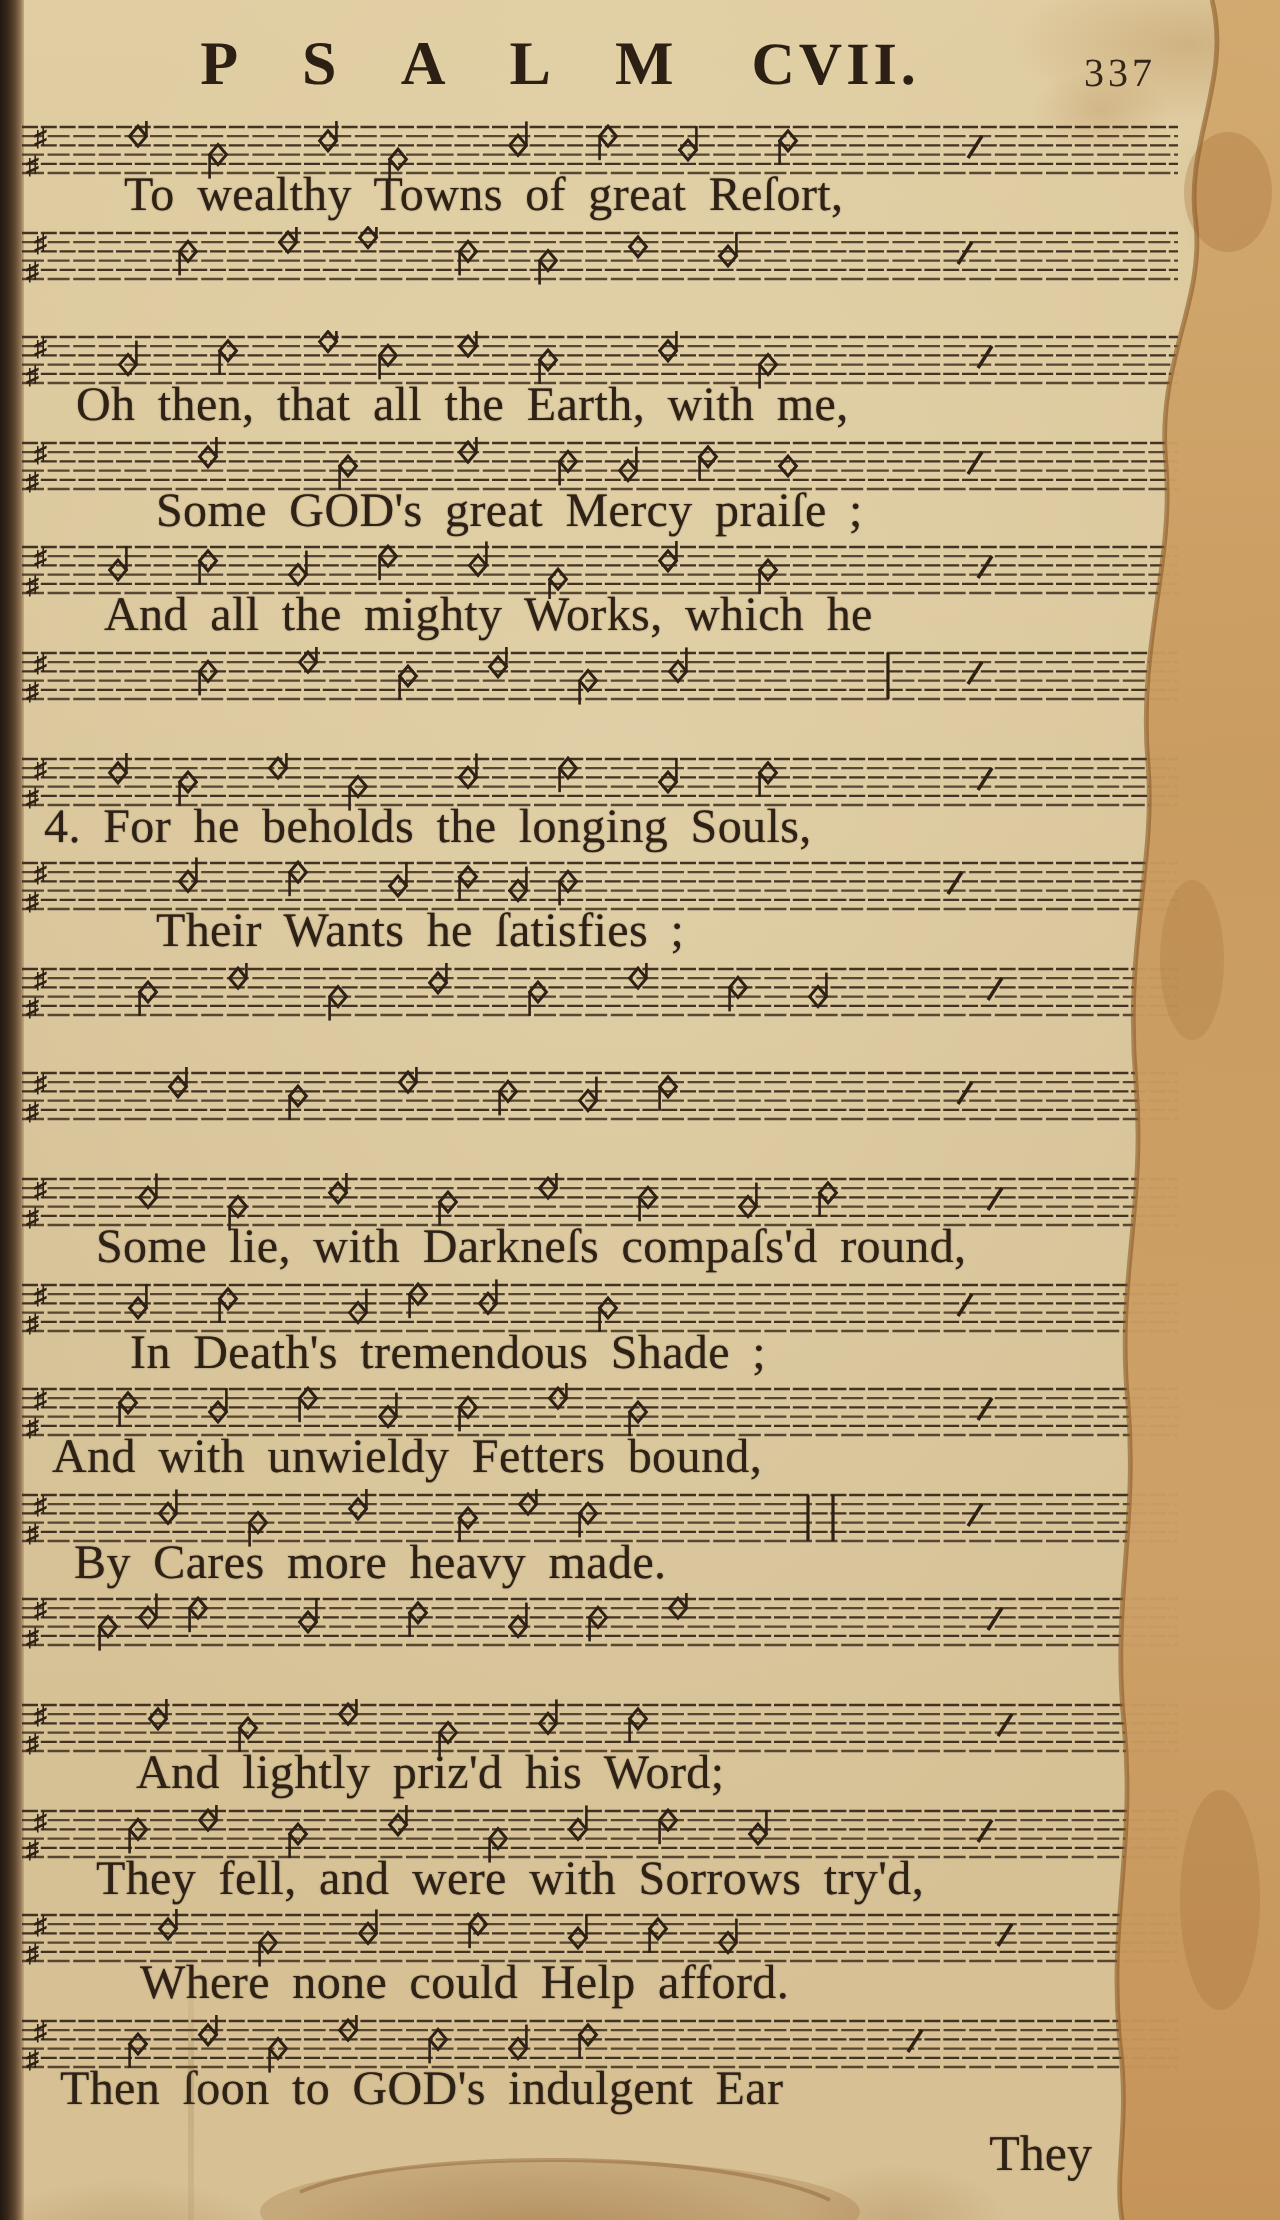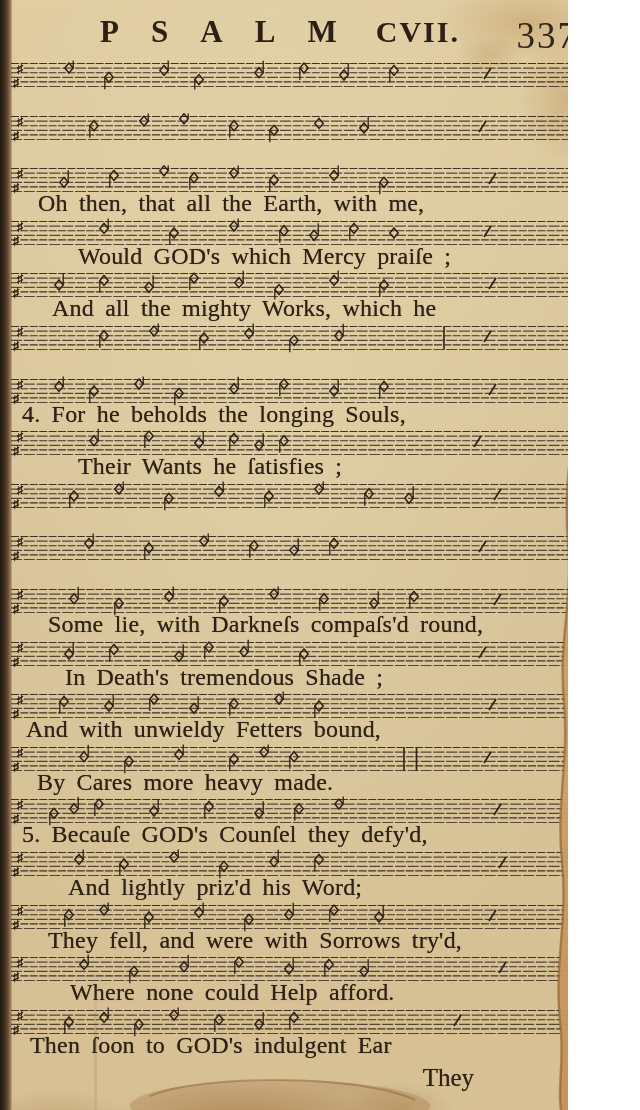--- a/index.html
+++ b/index.html
@@ -1,36 +1,36 @@
 <!DOCTYPE html>
 <html><head>
 <meta charset="utf-8">
 <style>
   html,body{margin:0;padding:0;}
   body{width:640px;height:1110px;font-family:"Liberation Serif","DejaVu Serif",serif;}
-  .page{position:relative;width:568px;height:1110px;overflow:hidden;
+  .page{position:relative;width:640px;height:1110px;overflow:hidden;
     background-color:#d8c59b;
     background-image:
       radial-gradient(ellipse 130px 55px at 93% 2%, rgba(172,118,56,.30), transparent 70%),
       radial-gradient(ellipse 70px 90px at 100% 9%, rgba(172,118,56,.28), transparent 72%),
       radial-gradient(ellipse 50px 30px at 86% 5%, rgba(160,105,45,.22), transparent 70%),
       radial-gradient(ellipse 210px 60px at 42% 101%, rgba(146,92,40,.38), transparent 65%),
       radial-gradient(ellipse 110px 45px at 10% 101%, rgba(146,92,40,.26), transparent 70%),
       radial-gradient(ellipse 80px 40px at 70% 100%, rgba(146,92,40,.22), transparent 70%),
       radial-gradient(ellipse 420px 700px at 48% 40%, rgba(255,248,220,.18), transparent 85%),
       linear-gradient(180deg,#e0cda2 0%,#d7c398 50%,#d6c094 100%);
   }
   .binding{position:absolute;left:0;top:0;width:12px;height:1110px;
     background:linear-gradient(90deg,#201710 0%,#35281a 30%,#5d4730 62%,#937негр 0) ;
     background:linear-gradient(90deg,#201710 0%,#35281a 30%,#5d4730 62%,#937455 85%,#c3aa80 100%);}
   .header{position:absolute;top:14px;left:0;width:640px;height:46px;}
   .title-wrap{width:100%;text-align:center;transform:translateX(-40px);white-space:nowrap;}
   .title{font-size:31px;font-weight:600;letter-spacing:13px;color:#2c2014;}
   .psalm-num{font-size:30px;font-weight:600;letter-spacing:2px;color:#2c2014;margin-left:26px;}
-  .pageno{position:absolute;right:62px;top:0;font-size:37px;color:#33261a;letter-spacing:2px;}
+  .pageno{position:absolute;right:62px;top:12px;font-size:20px;color:#33261a;letter-spacing:2px;}
   #music-lines{position:absolute;top:60px;left:10px;width:580px;}
   .line{height:52.6px;}
   .staff{display:block;}
   .lyric{font-size:24px;line-height:22px;margin-top:-3px;color:#2e2115;
     letter-spacing:.2px;word-spacing:5px;white-space:nowrap;
     text-shadow:0 0 .7px rgba(46,33,21,.75);}
   .catchword{position:absolute;top:1064px;right:94px;font-size:25px;color:#2e2115;
     text-shadow:0 0 .7px rgba(46,33,21,.7);}
   .stain{position:absolute;top:0;left:0;pointer-events:none;}
   .crease{position:absolute;left:94px;top:980px;width:3px;height:130px;
@@ -71,20 +71,21 @@
           <path d="M244.8,12.7 L249,7.699999999999999 L253.2,12.7 L249,17.7 Z" fill="none" stroke="#2e2115" stroke-width="1.5"></path>
           <line x1="253.2" x2="253.2" y1="12.7" y2="0.6999999999999993" stroke="#2e2115" stroke-width="1.3"></line>
           <path d="M289.8,8.1 L294,3.0999999999999996 L298.2,8.1 L294,13.1 Z" fill="none" stroke="#2e2115" stroke-width="1.5"></path>
           <line x1="289.8" x2="289.8" y1="8.1" y2="20.1" stroke="#2e2115" stroke-width="1.3"></line>
           <path d="M329.8,15 L334,10 L338.2,15 L334,20 Z" fill="none" stroke="#2e2115" stroke-width="1.5"></path>
           <line x1="338.2" x2="338.2" y1="15" y2="3" stroke="#2e2115" stroke-width="1.3"></line>
           <path d="M379.8,10.399999999999999 L384,5.399999999999999 L388.2,10.399999999999999 L384,15.399999999999999 Z" fill="none" stroke="#2e2115" stroke-width="1.5"></path>
           <line x1="379.8" x2="379.8" y1="10.399999999999999" y2="22.4" stroke="#2e2115" stroke-width="1.3"></line>
           <line x1="474" y1="19" x2="481" y2="8" stroke="#2e2115" stroke-width="1.7"></line>
         </svg>
+        <div class="lyric" style="margin-left: 52px;">To wealthy Towns of great Reſort,</div>
       </div>
       <div class="line">
         <svg width="580" height="30" viewBox="0 0 580 30" class="staff">
           <line x1="1" x2="579" y1="3.5" y2="3.5" stroke="#3a2b1c" stroke-width="1.15" stroke-dasharray="8 1.4" opacity="0.95"></line>
           <line x1="1" x2="579" y1="8.1" y2="8.1" stroke="#3a2b1c" stroke-width="1.15" stroke-dasharray="11 1.8" opacity="0.82"></line>
           <line x1="1" x2="579" y1="12.7" y2="12.7" stroke="#3a2b1c" stroke-width="1.15" stroke-dasharray="8 1.4" opacity="0.95"></line>
           <line x1="1" x2="579" y1="17.299999999999997" y2="17.299999999999997" stroke="#3a2b1c" stroke-width="1.15" stroke-dasharray="11 1.8" opacity="0.82"></line>
           <line x1="1" x2="579" y1="21.9" y2="21.9" stroke="#3a2b1c" stroke-width="1.15" stroke-dasharray="8 1.4" opacity="0.95"></line>
           <line x1="1" x2="579" y1="26.5" y2="26.5" stroke="#3a2b1c" stroke-width="1.15" stroke-dasharray="11 1.8" opacity="0.82"></line>
           <text x="7" y="13" font-size="13" font-weight="bold" fill="#2e2115">♯</text>
@@ -153,21 +154,21 @@
           <line x1="228.2" x2="228.2" y1="8.1" y2="0.5" stroke="#2e2115" stroke-width="1.3"></line>
           <path d="M269.8,12.7 L274,7.699999999999999 L278.2,12.7 L274,17.7 Z" fill="none" stroke="#2e2115" stroke-width="1.5"></path>
           <line x1="269.8" x2="269.8" y1="12.7" y2="24.7" stroke="#2e2115" stroke-width="1.3"></line>
           <path d="M299.8,17.299999999999997 L304,12.299999999999997 L308.2,17.299999999999997 L304,22.299999999999997 Z" fill="none" stroke="#2e2115" stroke-width="1.5"></path>
           <line x1="308.2" x2="308.2" y1="17.299999999999997" y2="5.299999999999997" stroke="#2e2115" stroke-width="1.3"></line>
           <path d="M339.8,10.399999999999999 L344,5.399999999999999 L348.2,10.399999999999999 L344,15.399999999999999 Z" fill="none" stroke="#2e2115" stroke-width="1.5"></path>
           <line x1="339.8" x2="339.8" y1="10.399999999999999" y2="22.4" stroke="#2e2115" stroke-width="1.3"></line>
           <path d="M379.8,15 L384,10 L388.2,15 L384,20 Z" fill="none" stroke="#2e2115" stroke-width="1.5"></path>
           <line x1="474" y1="19" x2="481" y2="8" stroke="#2e2115" stroke-width="1.7"></line>
         </svg>
-        <div class="lyric" style="margin-left: 68px;">Would GOD's which Mercy praiſe ;</div>
+        <div class="lyric" style="margin-left: 68px;">Some GOD's great Mercy praiſe ;</div>
       </div>
       <div class="line">
         <svg width="580" height="30" viewBox="0 0 580 30" class="staff">
           <line x1="1" x2="579" y1="3.5" y2="3.5" stroke="#3a2b1c" stroke-width="1.15" stroke-dasharray="8 1.4" opacity="0.95"></line>
           <line x1="1" x2="579" y1="8.1" y2="8.1" stroke="#3a2b1c" stroke-width="1.15" stroke-dasharray="11 1.8" opacity="0.82"></line>
           <line x1="1" x2="579" y1="12.7" y2="12.7" stroke="#3a2b1c" stroke-width="1.15" stroke-dasharray="8 1.4" opacity="0.95"></line>
           <line x1="1" x2="579" y1="17.299999999999997" y2="17.299999999999997" stroke="#3a2b1c" stroke-width="1.15" stroke-dasharray="11 1.8" opacity="0.82"></line>
           <line x1="1" x2="579" y1="21.9" y2="21.9" stroke="#3a2b1c" stroke-width="1.15" stroke-dasharray="8 1.4" opacity="0.95"></line>
           <line x1="1" x2="579" y1="26.5" y2="26.5" stroke="#3a2b1c" stroke-width="1.15" stroke-dasharray="11 1.8" opacity="0.82"></line>
           <text x="7" y="13" font-size="13" font-weight="bold" fill="#2e2115">♯</text>
@@ -461,21 +462,20 @@
           <path d="M194.8,10.399999999999999 L199,5.399999999999999 L203.2,10.399999999999999 L199,15.399999999999999 Z" fill="none" stroke="#2e2115" stroke-width="1.5"></path>
           <line x1="194.8" x2="194.8" y1="10.399999999999999" y2="22.4" stroke="#2e2115" stroke-width="1.3"></line>
           <path d="M244.8,17.299999999999997 L249,12.299999999999997 L253.2,17.299999999999997 L249,22.299999999999997 Z" fill="none" stroke="#2e2115" stroke-width="1.5"></path>
           <line x1="253.2" x2="253.2" y1="17.299999999999997" y2="5.299999999999997" stroke="#2e2115" stroke-width="1.3"></line>
           <path d="M284.8,12.7 L289,7.699999999999999 L293.2,12.7 L289,17.7 Z" fill="none" stroke="#2e2115" stroke-width="1.5"></path>
           <line x1="284.8" x2="284.8" y1="12.7" y2="24.7" stroke="#2e2115" stroke-width="1.3"></line>
           <path d="M324.8,8.1 L329,3.0999999999999996 L333.2,8.1 L329,13.1 Z" fill="none" stroke="#2e2115" stroke-width="1.5"></path>
           <line x1="333.2" x2="333.2" y1="8.1" y2="0.5" stroke="#2e2115" stroke-width="1.3"></line>
           <line x1="484" y1="19" x2="491" y2="8" stroke="#2e2115" stroke-width="1.7"></line>
         </svg>
-        <div class="lyric" style="margin-left: 12px;">5. Becauſe GOD's Counſel they defy'd,</div>
       </div>
       <div class="line">
         <svg width="580" height="30" viewBox="0 0 580 30" class="staff">
           <line x1="1" x2="579" y1="3.5" y2="3.5" stroke="#3a2b1c" stroke-width="1.15" stroke-dasharray="8 1.4" opacity="0.95"></line>
           <line x1="1" x2="579" y1="8.1" y2="8.1" stroke="#3a2b1c" stroke-width="1.15" stroke-dasharray="11 1.8" opacity="0.82"></line>
           <line x1="1" x2="579" y1="12.7" y2="12.7" stroke="#3a2b1c" stroke-width="1.15" stroke-dasharray="8 1.4" opacity="0.95"></line>
           <line x1="1" x2="579" y1="17.299999999999997" y2="17.299999999999997" stroke="#3a2b1c" stroke-width="1.15" stroke-dasharray="11 1.8" opacity="0.82"></line>
           <line x1="1" x2="579" y1="21.9" y2="21.9" stroke="#3a2b1c" stroke-width="1.15" stroke-dasharray="8 1.4" opacity="0.95"></line>
           <line x1="1" x2="579" y1="26.5" y2="26.5" stroke="#3a2b1c" stroke-width="1.15" stroke-dasharray="11 1.8" opacity="0.82"></line>
           <text x="7" y="13" font-size="13" font-weight="bold" fill="#2e2115">♯</text>

